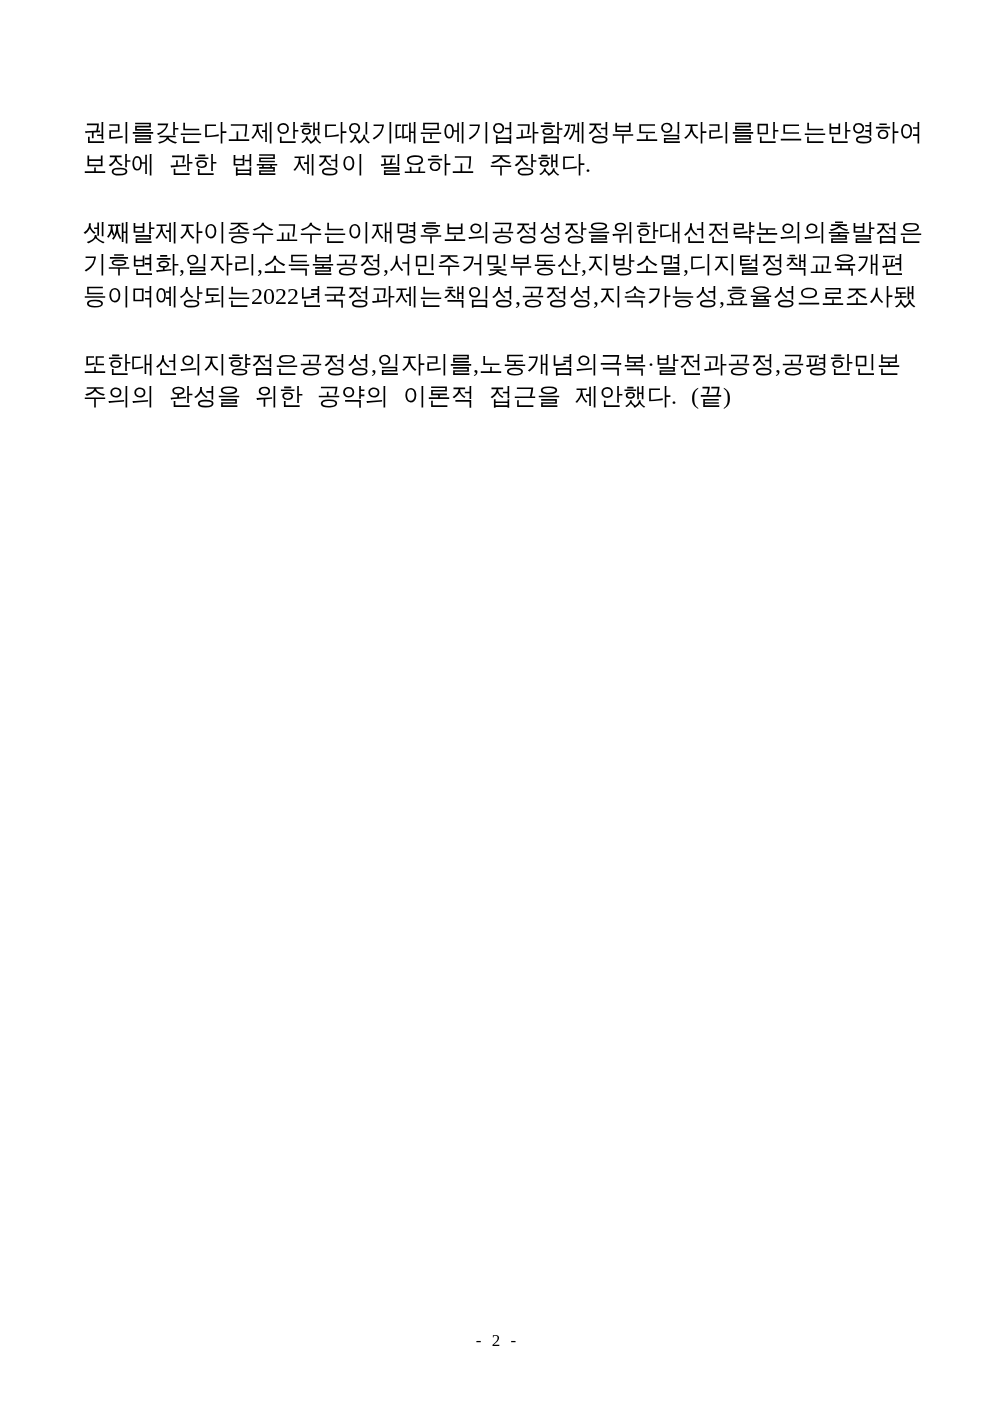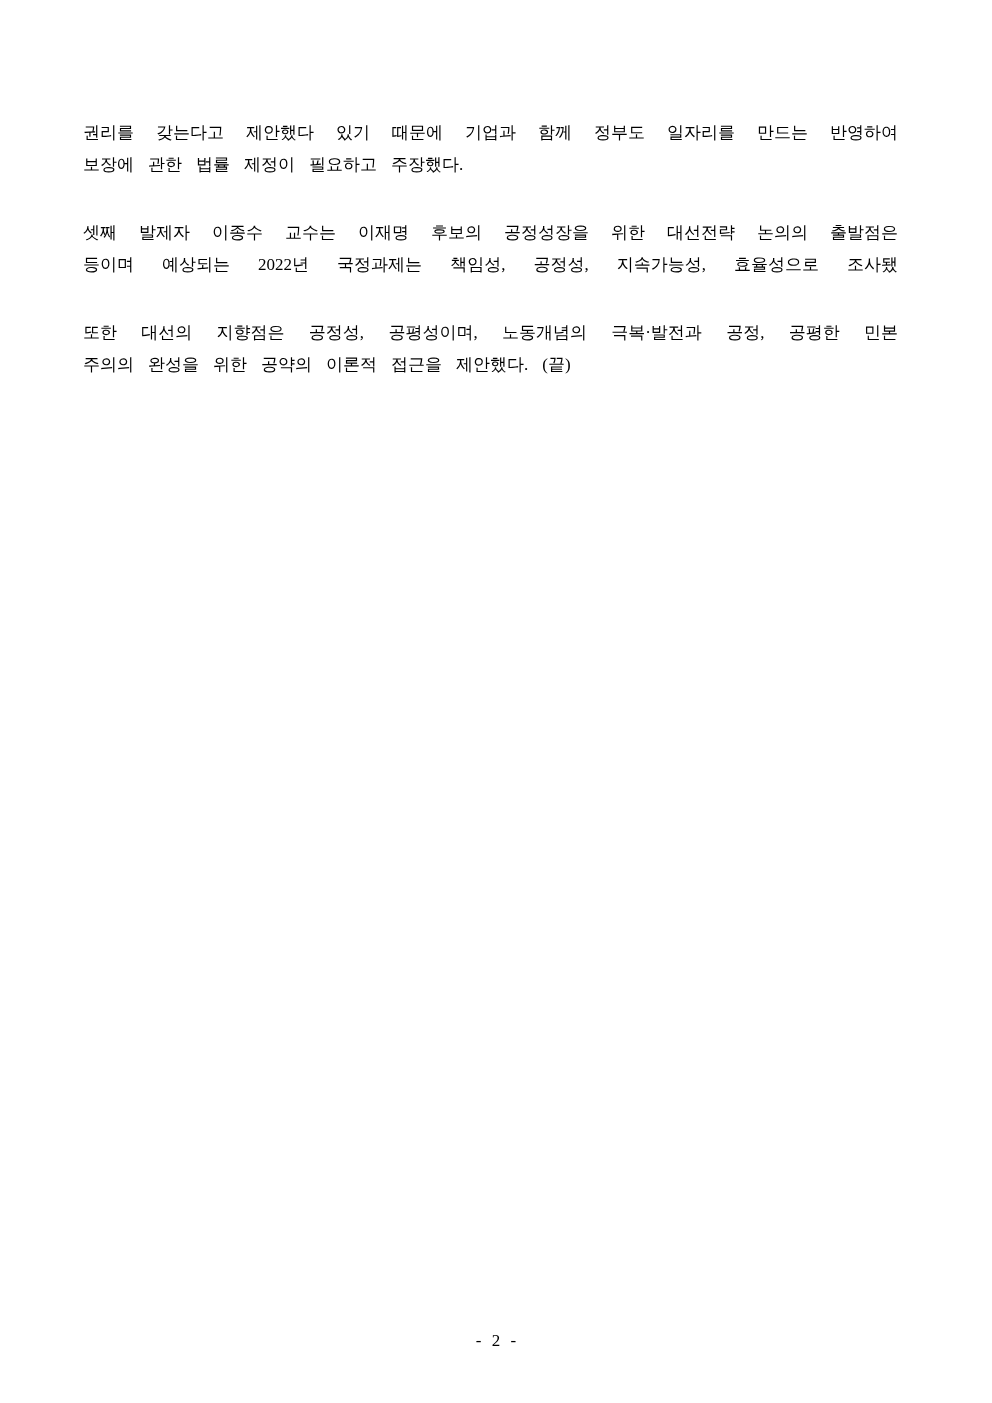--- a/index.html
+++ b/index.html
@@ -23,21 +23,21 @@
     width: 815px;
   }
   .paragraph {
     margin: 0 0 36px 0;
   }
   .line {
     display: flex;
     justify-content: space-between;
     align-items: center;
     height: 32px;
-    font-size: 17px;
+    font-size: 24px;
     white-space: nowrap;
   }
   .line.last {
     justify-content: flex-start;
     column-gap: 14px;
   }
   .word {
     display: inline-block;
   }
   .footer {
@@ -88,38 +88,50 @@
           <span class="word">교수는</span>
           <span class="word">이재명</span>
           <span class="word">후보의</span>
           <span class="word">공정성장을</span>
           <span class="word">위한</span>
           <span class="word">대선전략</span>
           <span class="word">논의의</span>
           <span class="word">출발점은</span>
         </div>
         <div class="line">
+          <span class="word">기후변화,</span>
+          <span class="word">일자리,</span>
+          <span class="word">소득불공정,</span>
+          <span class="word">서민주거</span>
+          <span class="word">및</span>
+          <span class="word">부동산,</span>
+          <span class="word">지방소멸,</span>
+          <span class="word">디지털정책</span>
+          <span class="word">교육</span>
+          <span class="word">개편</span>
+        </div>
+        <div class="line">
           <span class="word">등이며</span>
           <span class="word">예상되는</span>
           <span class="word">2022년</span>
           <span class="word">국정과제는</span>
           <span class="word">책임성,</span>
           <span class="word">공정성,</span>
           <span class="word">지속가능성,</span>
           <span class="word">효율성으로</span>
           <span class="word">조사됐</span>
         </div>
       </div>
       <div class="paragraph">
         <div class="line">
           <span class="word">또한</span>
           <span class="word">대선의</span>
           <span class="word">지향점은</span>
           <span class="word">공정성,</span>
-          <span class="word">공평성이며,</span>
+          <span class="word">일자리를,</span>
           <span class="word">노동개념의</span>
           <span class="word">극복·발전과</span>
           <span class="word">공정,</span>
           <span class="word">공평한</span>
           <span class="word">민본</span>
         </div>
         <div class="line last">
           <span class="word">주의의</span>
           <span class="word">완성을</span>
           <span class="word">위한</span>

